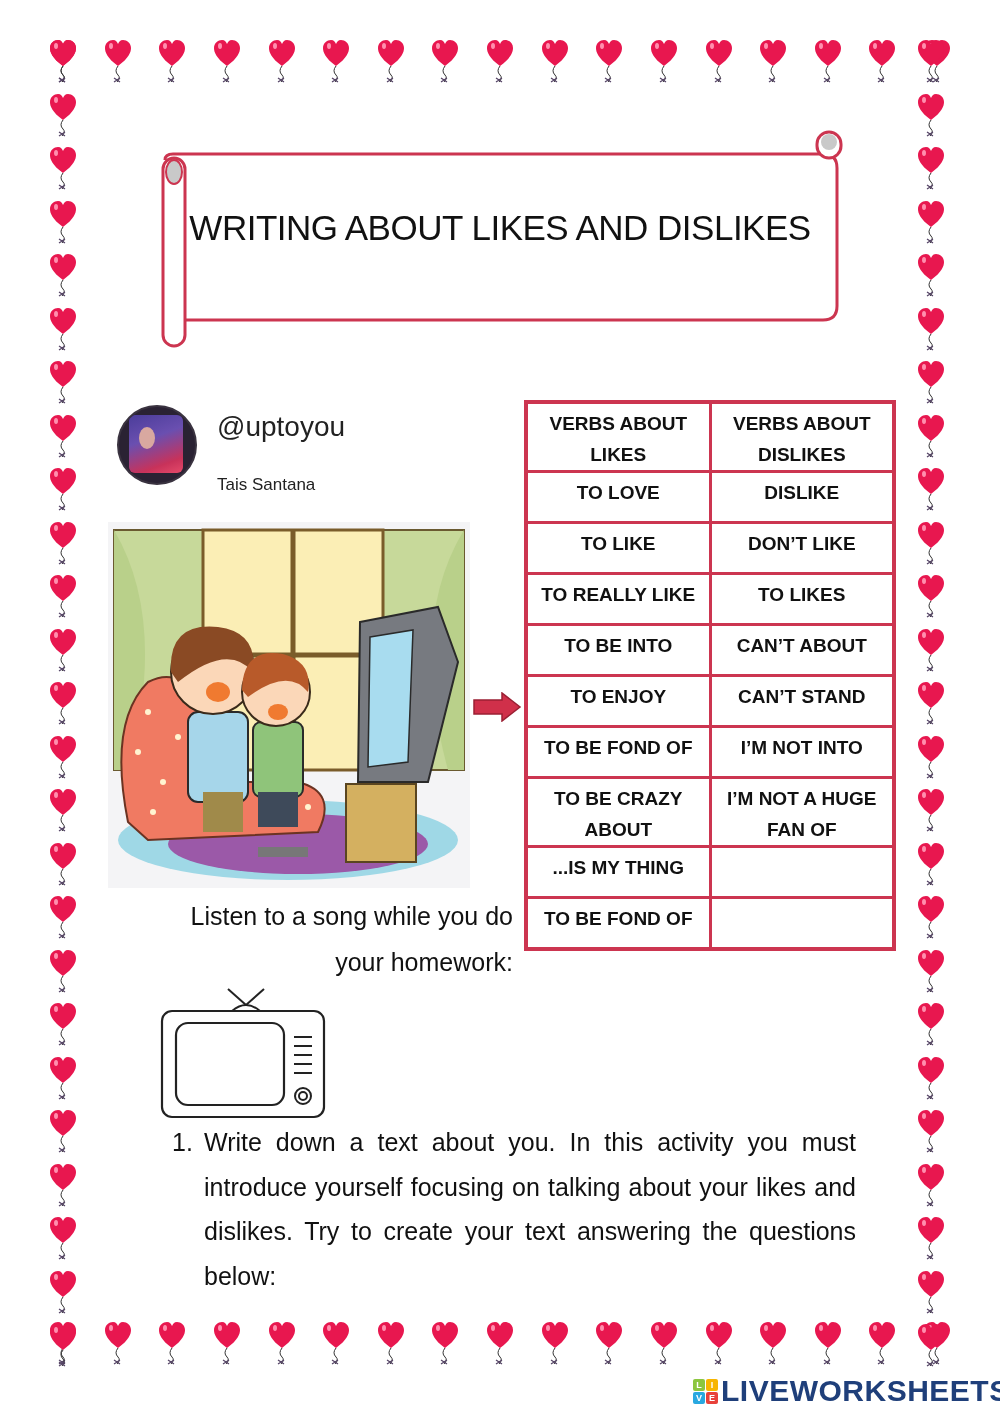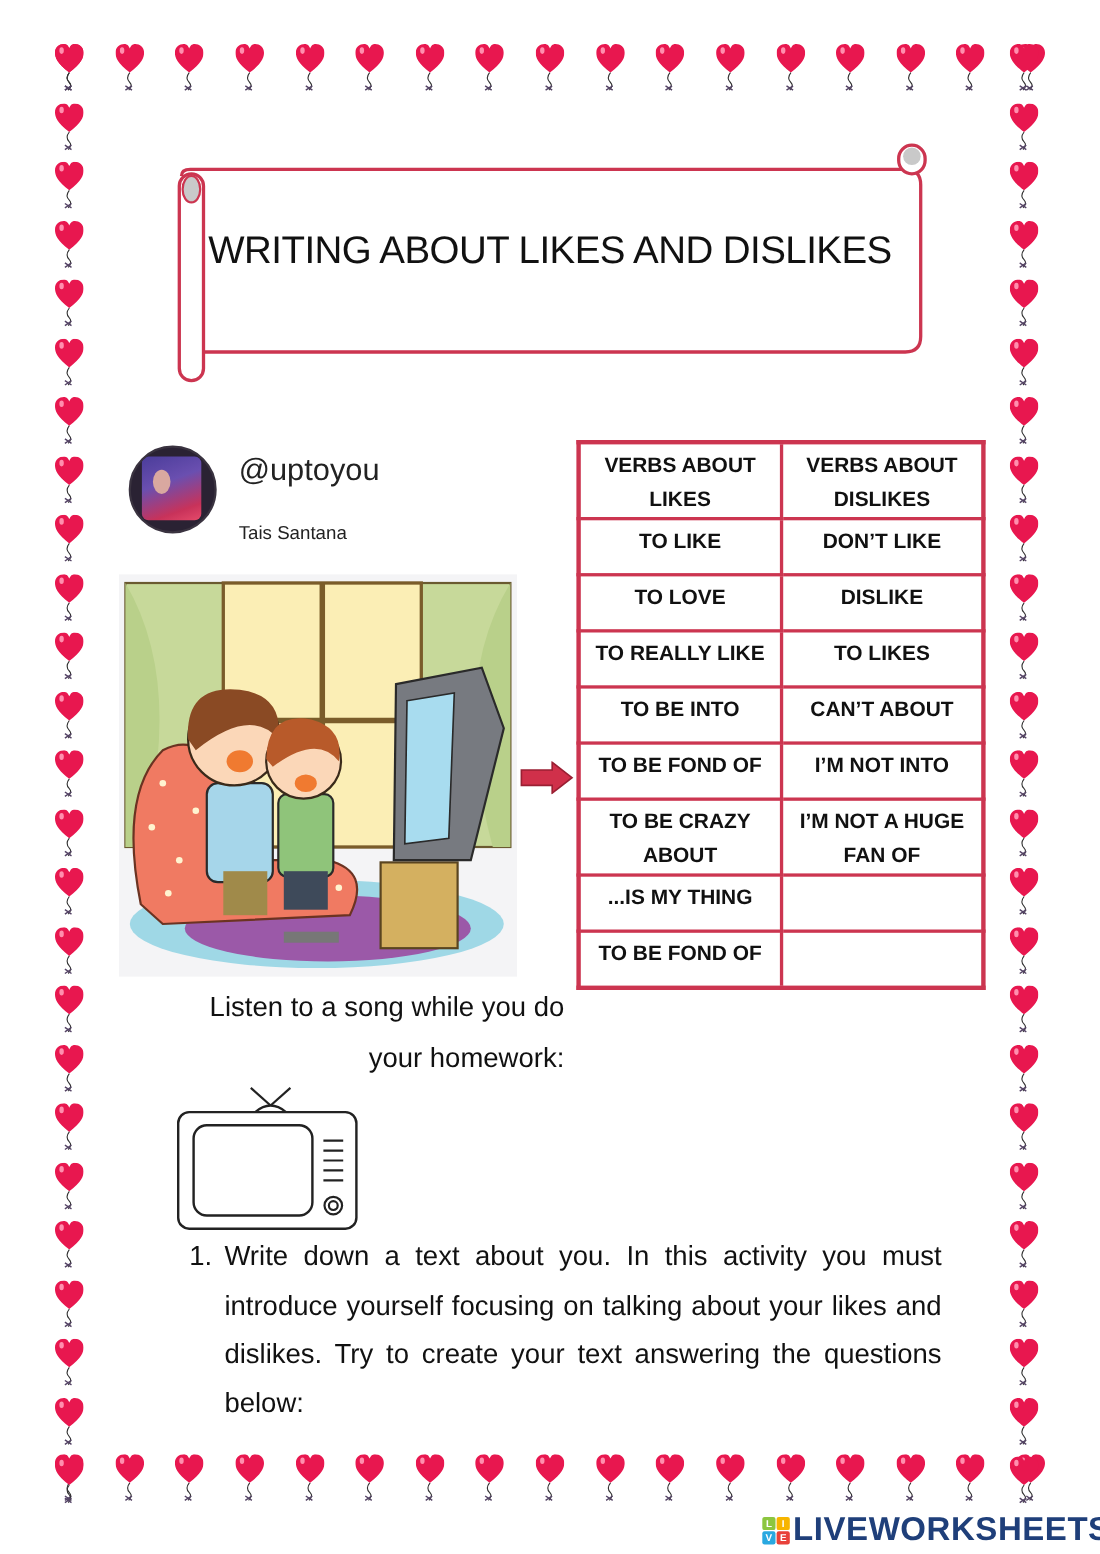--- a/index.html
+++ b/index.html
@@ -794,34 +794,38 @@
   </svg>
 </div>
 
 <table class="verbs">
   <tbody>
     <tr class="head">
       <td>VERBS ABOUT LIKES</td>
       <td>VERBS ABOUT DISLIKES</td>
     </tr>
     <tr>
+      <td>TO LOVE</td>
+      <td>DISLIKE</td>
+    </tr>
+    <tr>
       <td>TO LIKE</td>
       <td>DON’T LIKE</td>
-    </tr>
-    <tr>
-      <td>TO LOVE</td>
-      <td>DISLIKE</td>
     </tr>
     <tr>
       <td>TO REALLY LIKE</td>
       <td>TO LIKES</td>
     </tr>
     <tr>
       <td>TO BE INTO</td>
       <td>CAN’T ABOUT</td>
+    </tr>
+    <tr>
+      <td>TO ENJOY</td>
+      <td>CAN’T STAND</td>
     </tr>
     <tr>
       <td>TO BE FOND OF</td>
       <td>I’M NOT INTO</td>
     </tr>
     <tr class="tall">
       <td>TO BE CRAZY ABOUT</td>
       <td>I’M NOT A HUGE FAN OF</td>
     </tr>
     <tr>

